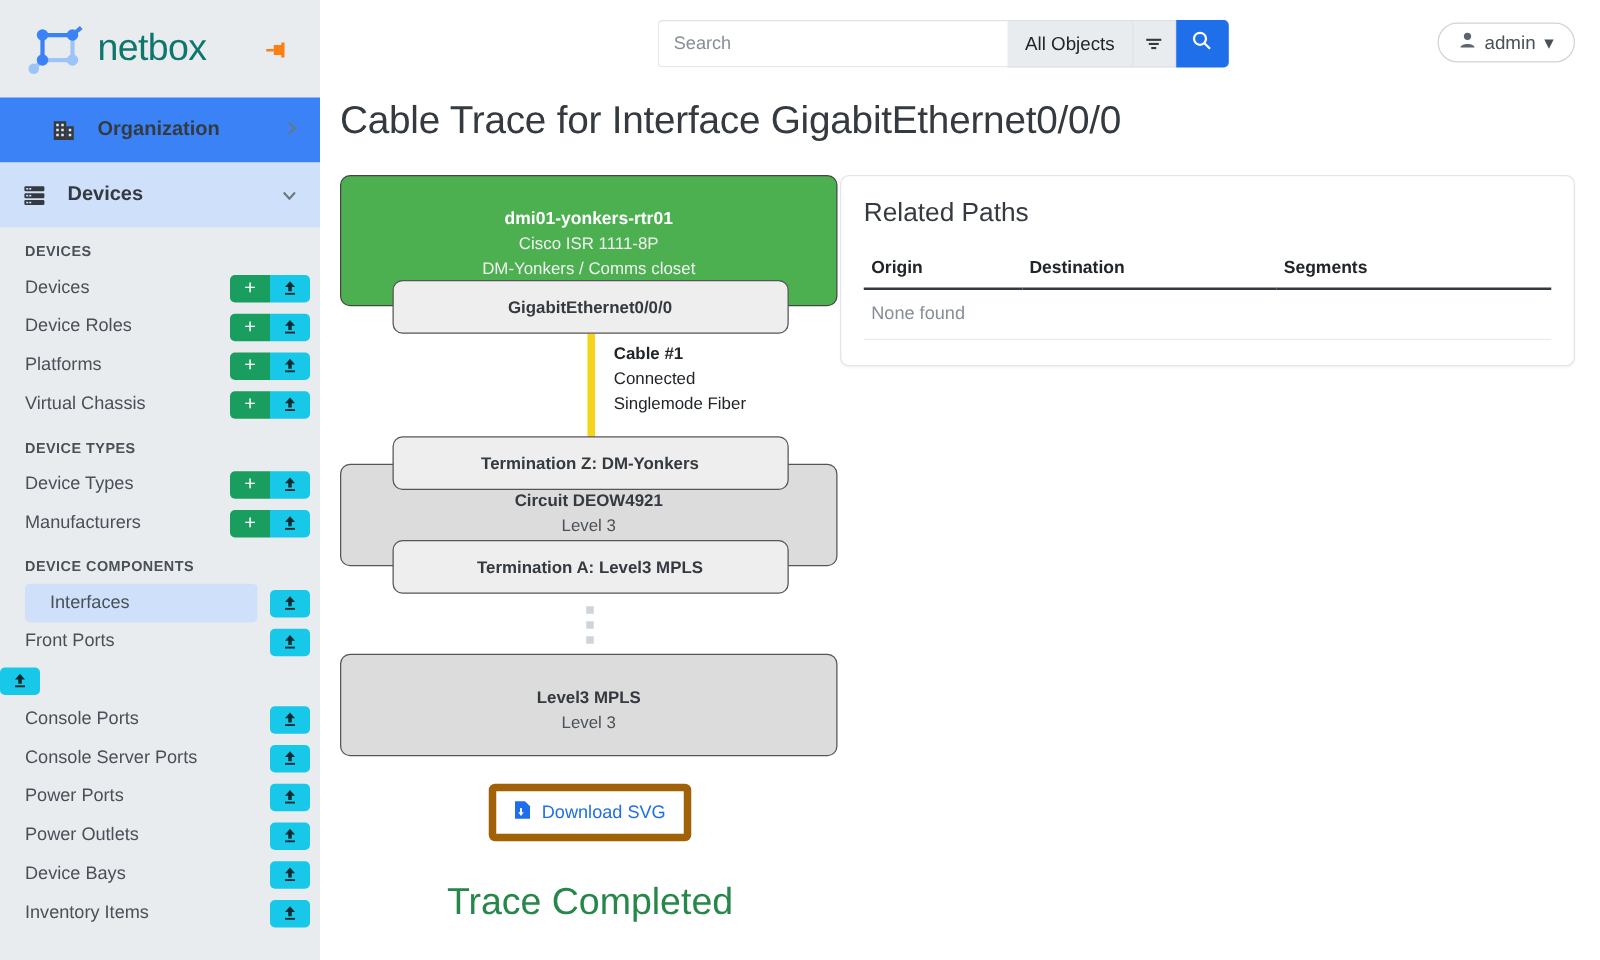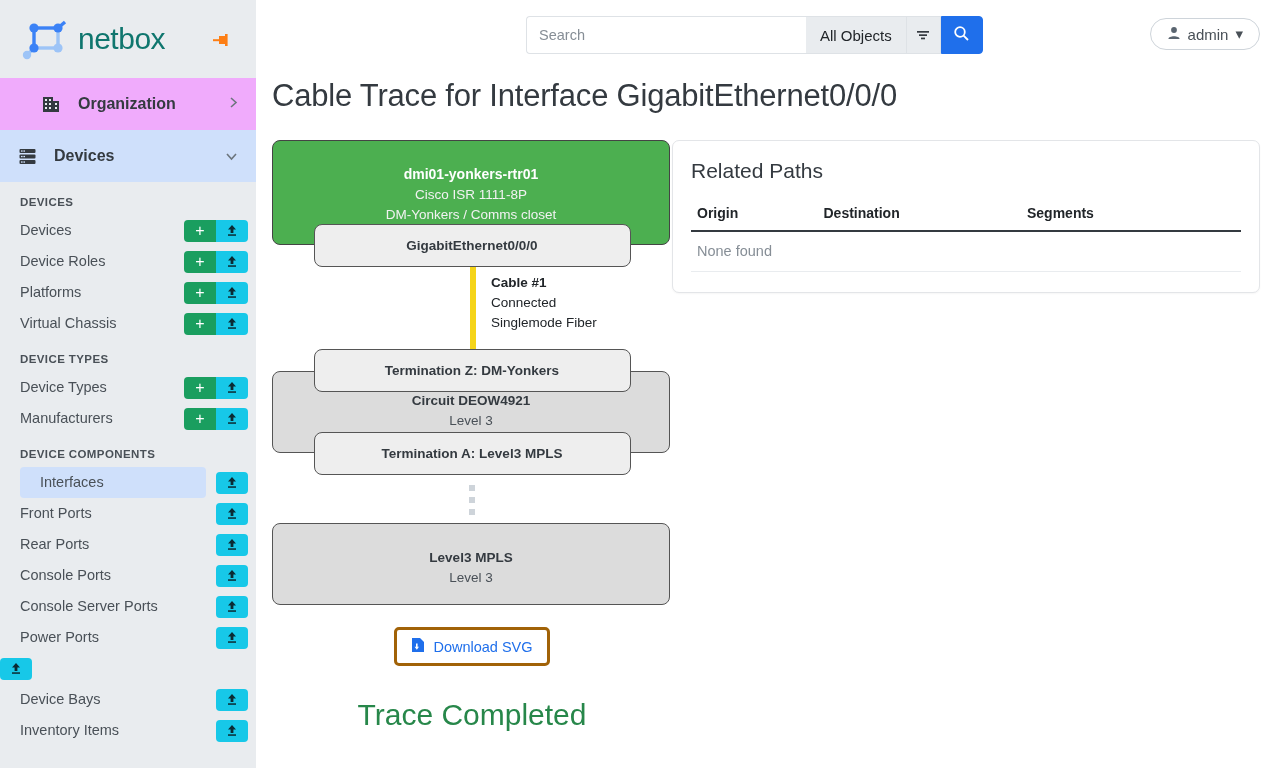--- a/index.html
+++ b/index.html
@@ -30,21 +30,21 @@
     font-size: 30px; font-weight: 400; color: #0f766e;
     letter-spacing: -0.5px; line-height: 1;
   }
   .pin-icon { position: absolute; right: 26px; top: 32px; }
 
   .nav-group {
     display: flex; align-items: center;
     height: 52px; padding: 0 18px 0 14px;
     cursor: pointer; gap: 14px;
   }
-  .nav-group.collapsed { background: #f0abfc; padding-left: 38px; }
+  .nav-group.collapsed { background: #3b82f6; padding-left: 38px; }
   .nav-group.expanded { background: #cfe0fb; }
   .nav-group .nav-icon { width: 26px; display: flex; justify-content: center; }
   .nav-group .nav-label {
     font-size: 16px; font-weight: 700; color: #343a40; flex: 1;
   }
   .chev { color: #6c757d; font-size: 13px; }
 
   .section-label {
     font-size: 11.5px; font-weight: 700; color: #495057;
     letter-spacing: 0.4px; padding: 14px 0 7px 20px;
@@ -165,21 +165,21 @@
   .node-network {
     background: #dcdcdc; width: 398px; height: 82px;
     margin-top: 0; padding-top: 23px;
   }
   .node-network .n1 { font-size: 13.5px; font-weight: 700; color: #343a40; line-height: 21px; }
   .node-network .n2 { font-size: 13.5px; color: #495057; line-height: 20px; }
 
   .dl-wrap { display: flex; justify-content: center; margin-top: 22px; }
   .dl-btn {
     display: inline-flex; align-items: center; gap: 8px;
-    border: 3px solid #a16207; border-radius: 5px;
+    border: 6px solid #a16207; border-radius: 5px;
     padding: 7px 14px; background: #fff; color: #1f6feb;
     font-size: 14.5px; cursor: pointer;
   }
   .trace-status {
     text-align: center; color: #27874a; font-size: 30px;
     font-weight: 400; margin-top: 32px;
   }
 
   
   .card {
@@ -369,21 +369,20 @@
       <span class="btn-grp">
         <span class="mini-btn mini-up solo">
           <svg width="12" height="13" viewBox="0 0 12 13">
               <polygon points="6,1 10,5.5 7.4,5.5 7.4,9 4.6,9 4.6,5.5 2,5.5" fill="#0b2b33"></polygon>
               <rect x="2" y="10.3" width="8" height="1.5" fill="#0b2b33"></rect>
             </svg>
         </span>
       </span>
     </div>
     <div class="side-row">
-      <span class="side-link">Rear Ports</span>
       <span class="btn-grp">
         <span class="mini-btn mini-up solo">
           <svg width="12" height="13" viewBox="0 0 12 13">
               <polygon points="6,1 10,5.5 7.4,5.5 7.4,9 4.6,9 4.6,5.5 2,5.5" fill="#0b2b33"></polygon>
               <rect x="2" y="10.3" width="8" height="1.5" fill="#0b2b33"></rect>
             </svg>
         </span>
       </span>
     </div>
     <div class="side-row">
@@ -413,20 +412,21 @@
       <span class="btn-grp">
         <span class="mini-btn mini-up solo">
           <svg width="12" height="13" viewBox="0 0 12 13">
               <polygon points="6,1 10,5.5 7.4,5.5 7.4,9 4.6,9 4.6,5.5 2,5.5" fill="#0b2b33"></polygon>
               <rect x="2" y="10.3" width="8" height="1.5" fill="#0b2b33"></rect>
             </svg>
         </span>
       </span>
     </div>
     <div class="side-row">
+      <span class="side-link">Power Outlets</span>
       <span class="btn-grp">
         <span class="mini-btn mini-up solo">
           <svg width="12" height="13" viewBox="0 0 12 13">
               <polygon points="6,1 10,5.5 7.4,5.5 7.4,9 4.6,9 4.6,5.5 2,5.5" fill="#0b2b33"></polygon>
               <rect x="2" y="10.3" width="8" height="1.5" fill="#0b2b33"></rect>
             </svg>
         </span>
       </span>
     </div>
     <div class="side-row">

